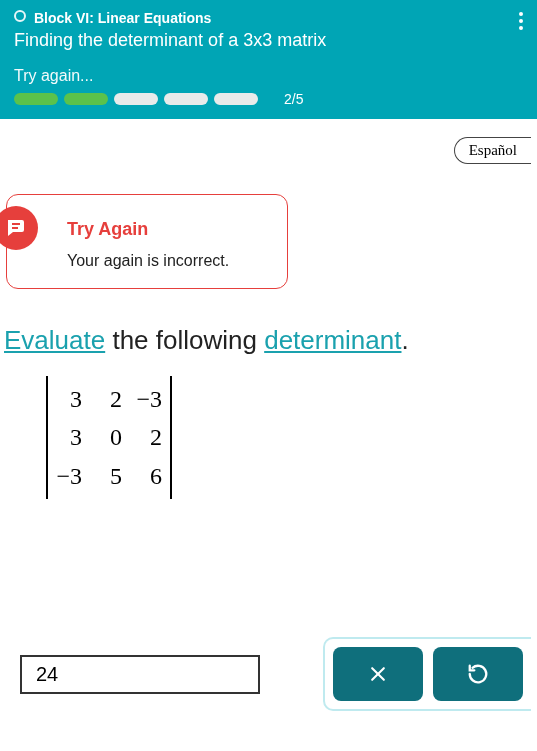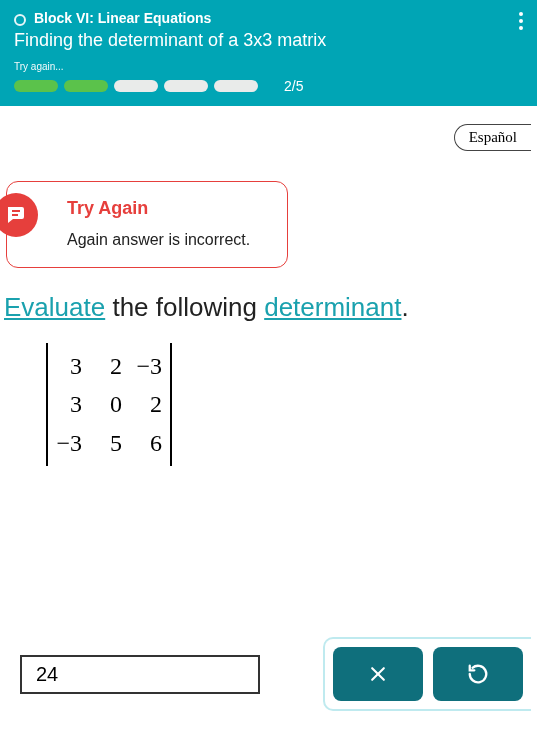--- a/index.html
+++ b/index.html
@@ -12,38 +12,38 @@
       position: relative;
     }
     .header {
       background: #00a5b5;
       color: #fff;
       padding: 10px 14px 12px 14px;
       position: relative;
     }
     .block-row {
       display: flex;
-      align-items: flex-end;
+      align-items: flex-start;
       gap: 8px;
       font-size: 14px;
       font-weight: 600;
     }
     .block-circle {
       width: 12px; height: 12px; border-radius: 50%;
       border: 2px solid rgba(255,255,255,.9);
       display: inline-block;
     }
     .lesson-title {
       font-size: 18px;
       font-weight: 400;
       margin-top: 4px;
     }
     .try-text {
-      font-size: 10px;
-      margin-top: 10px;
+      font-size: 16px;
+      margin-top: 16px;
       opacity: .95;
     }
     .progress-row {
       display: flex;
       align-items: center;
       gap: 6px;
       margin-top: 6px;
     }
     .pseg {
       width: 44px; height: 12px;
@@ -82,21 +82,21 @@
       border-bottom-right-radius: 0;
     }
     .feedback-wrap {
       position: relative;
       margin: 30px 0 0 0;
       padding-left: 0;
     }
     .feedback-box {
       border: 1.5px solid #e63f3c;
       border-radius: 12px;
-      padding: 16px 22px 18px 60px;
+      padding: 24px 22px 18px 60px;
       width: 282px;
       margin-left: 6px;
       margin-top: 24px;
     }
     .fb-title {
       color: #e63f3c;
       font-weight: 700;
       font-size: 18px;
     }
     .fb-msg {
@@ -108,21 +108,21 @@
       position: absolute;
       left: -6px; top: 12px;
       width: 44px; height: 44px;
       border-radius: 50%;
       background: #e63f3c;
       display: flex; align-items: center; justify-content: center;
     }
     .prompt {
       font-size: 26px;
       color: #222;
-      margin: 24px 0 0 0;
+      margin: 36px 0 0 0;
       padding: 0 4px;
     }
     .prompt .lnk { color: #1aa1ae; text-decoration: underline; cursor: pointer; }
     .matrix {
       margin: 18px 0 0 46px;
       display: inline-block;
       position: relative;
       padding: 6px 10px;
       font-family: "Times New Roman", Georgia, serif;
       font-size: 24px;
@@ -210,21 +210,21 @@
 <div class="feedback-wrap">
   <div class="fb-icon">
     <svg width="24" height="24" viewBox="0 0 24 24" fill="none">
       <path d="M4 4h14a2 2 0 0 1 2 2v8a2 2 0 0 1-2 2H9l-5 4V4z" fill="#fff"></path>
       <line x1="8" y1="8" x2="16" y2="8" stroke="#e63f3c" stroke-width="2"></line>
       <line x1="8" y1="12" x2="14" y2="12" stroke="#e63f3c" stroke-width="2"></line>
     </svg>
   </div>
   <div class="feedback-box">
     <div class="fb-title">Try Again</div>
-    <div class="fb-msg">Again answer is incorrect.</div>
+    <div class="fb-msg">Your again is incorrect.</div>
   </div>
 </div>
 
 <div class="prompt">
   <span class="lnk">Evaluate</span><span> the following </span><span class="lnk">determinant</span><span>.</span>
 </div>
 
 <div class="matrix">
   <div class="mrow">
     <span>3</span>

